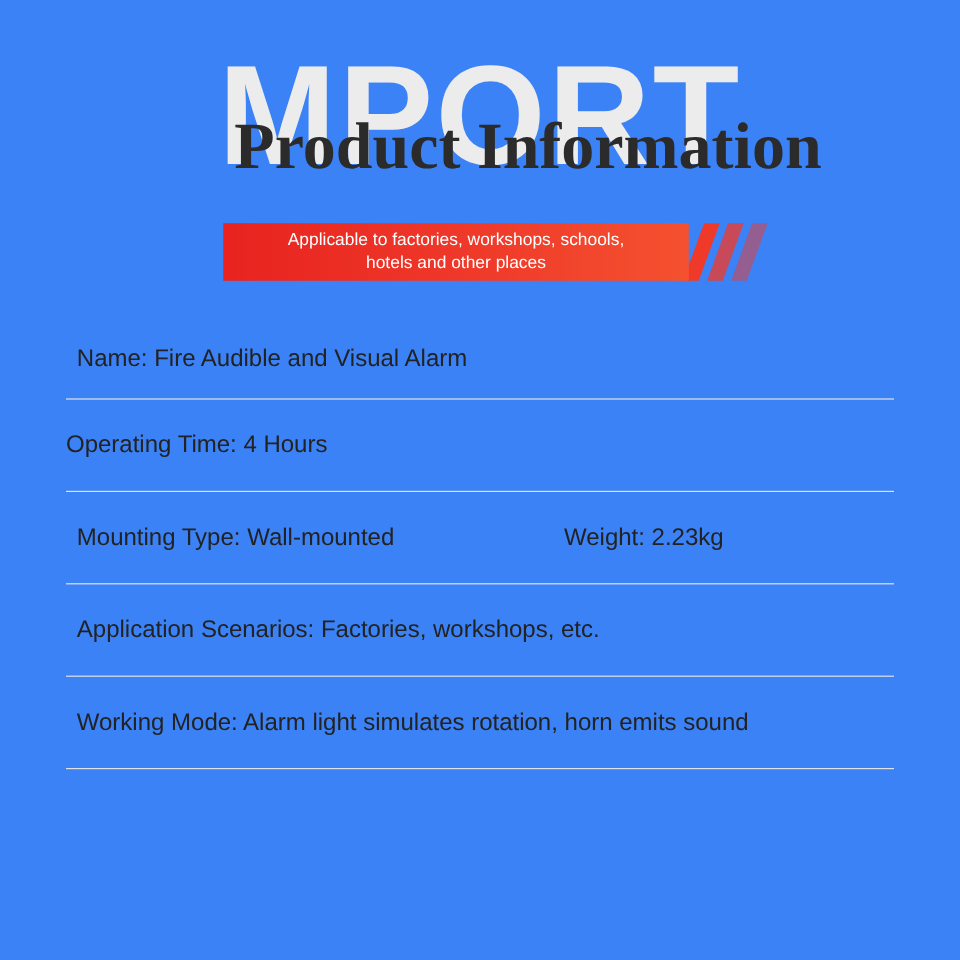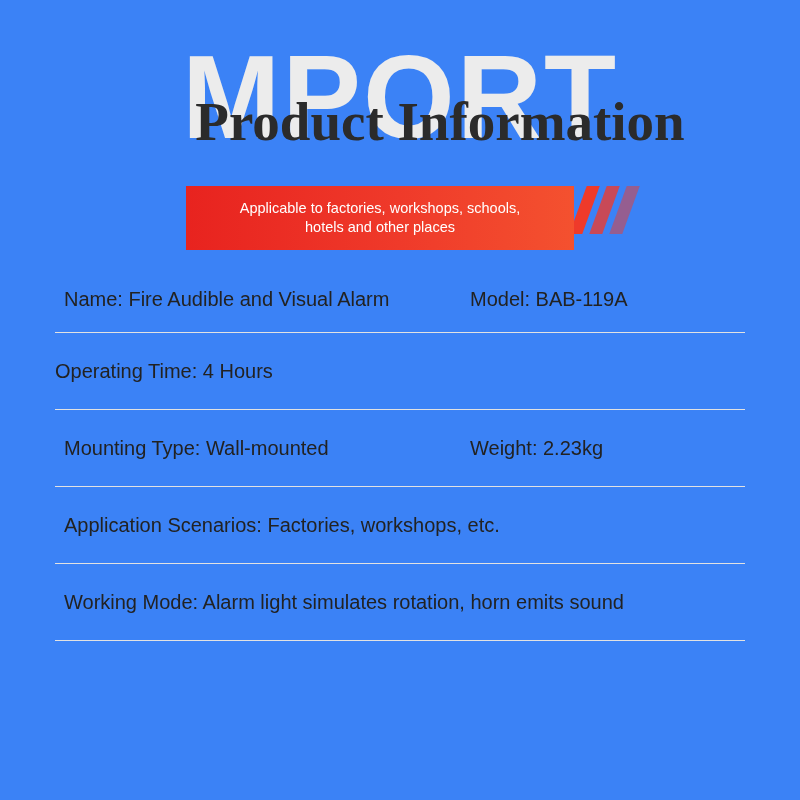--- a/index.html
+++ b/index.html
@@ -59,21 +59,21 @@
     top: 186px;
     left: 186px;
     width: 460px;
     height: 48px;
   }
   .banner {
     position: absolute;
     top: 0;
     left: 0;
     width: 388px;
-    height: 64px;
+    height: 48px;
     background: linear-gradient(90deg, #e8231f 0%, #ef3a2a 55%, #f4512f 100%);
     display: flex;
     align-items: center;
     justify-content: center;
     box-sizing: border-box;
     padding: 0 10px;
   }
   .banner-text {
     color: #ffffff;
     font-size: 14.5px;
@@ -136,21 +136,20 @@
         <span>Applicable to factories, workshops, schools,</span><br>
         <span>hotels and other places</span>
       </div>
     </div>
   </div>
 
   <div class="specs">
 
     <div class="spec-row h2">
       <div class="cell left">Name: Fire Audible and Visual Alarm</div>
-      <div class="cell right">Model: BAB-119A</div>
     </div>
 
 
     <div class="spec-row tall">
       <div class="cell right">Operating Time: 4 Hours</div>
     </div>
 
     <div class="spec-row tall">
       <div class="cell left">Mounting Type: Wall-mounted</div>
       <div class="cell right">Weight: 2.23kg</div>

